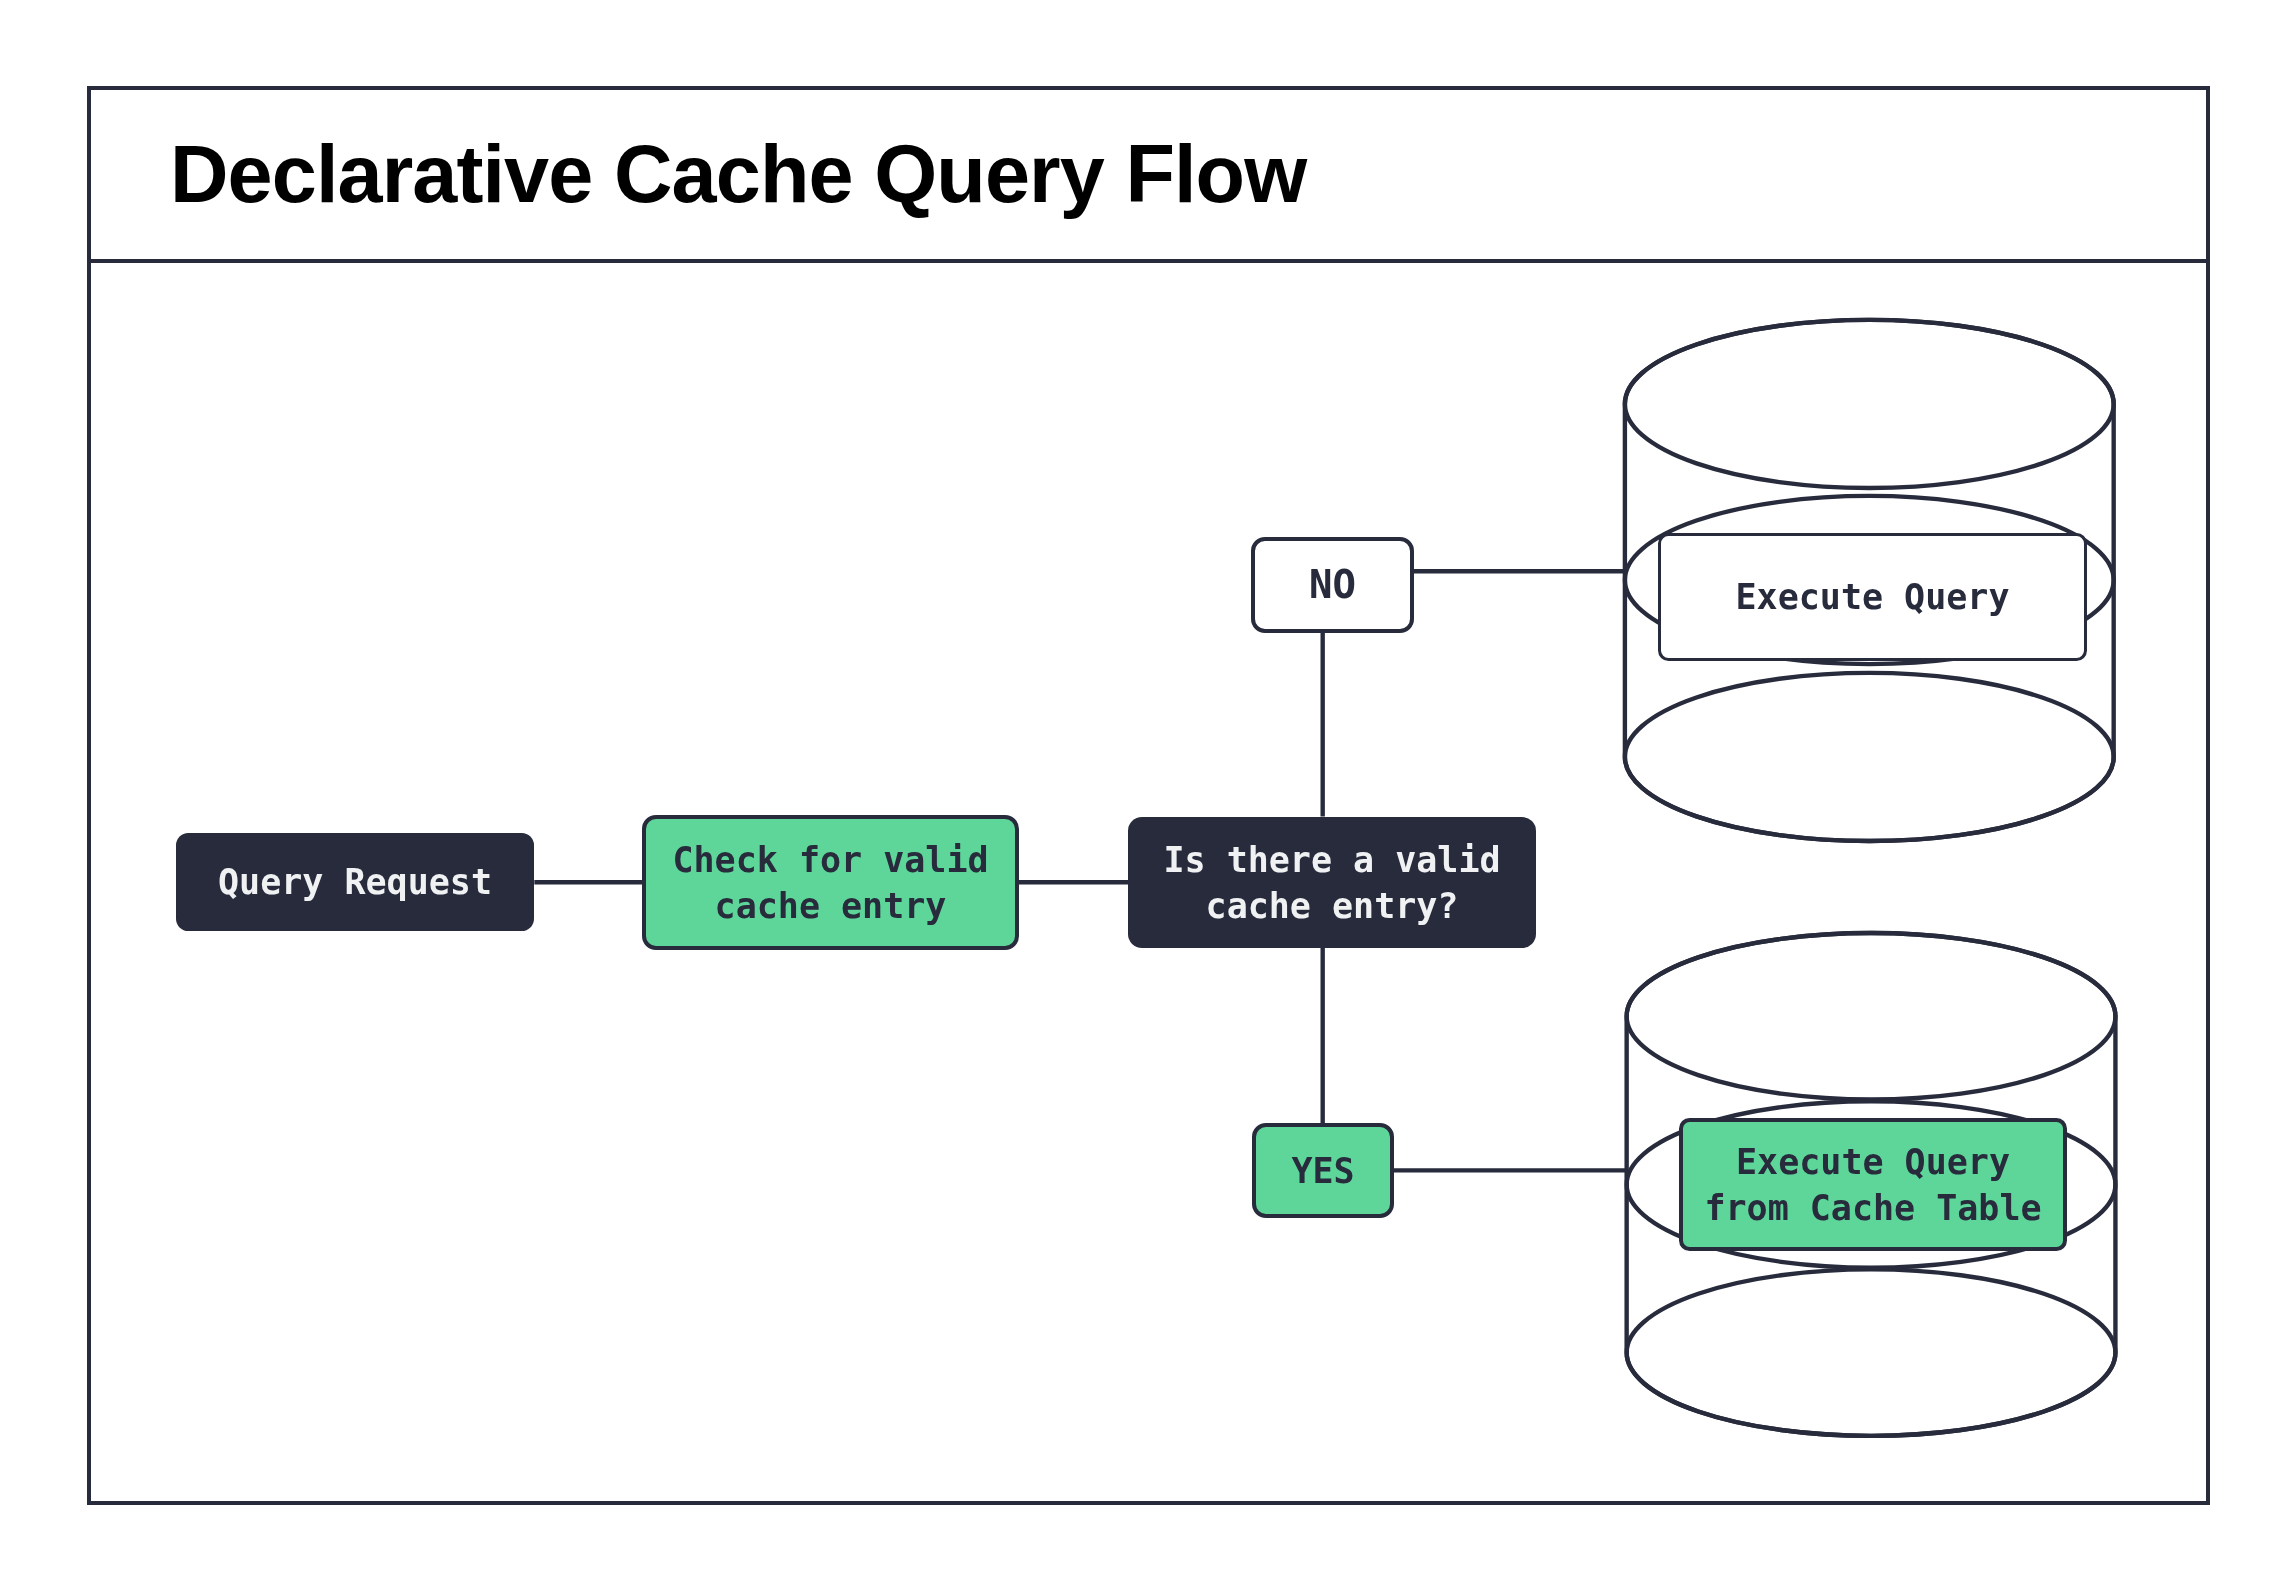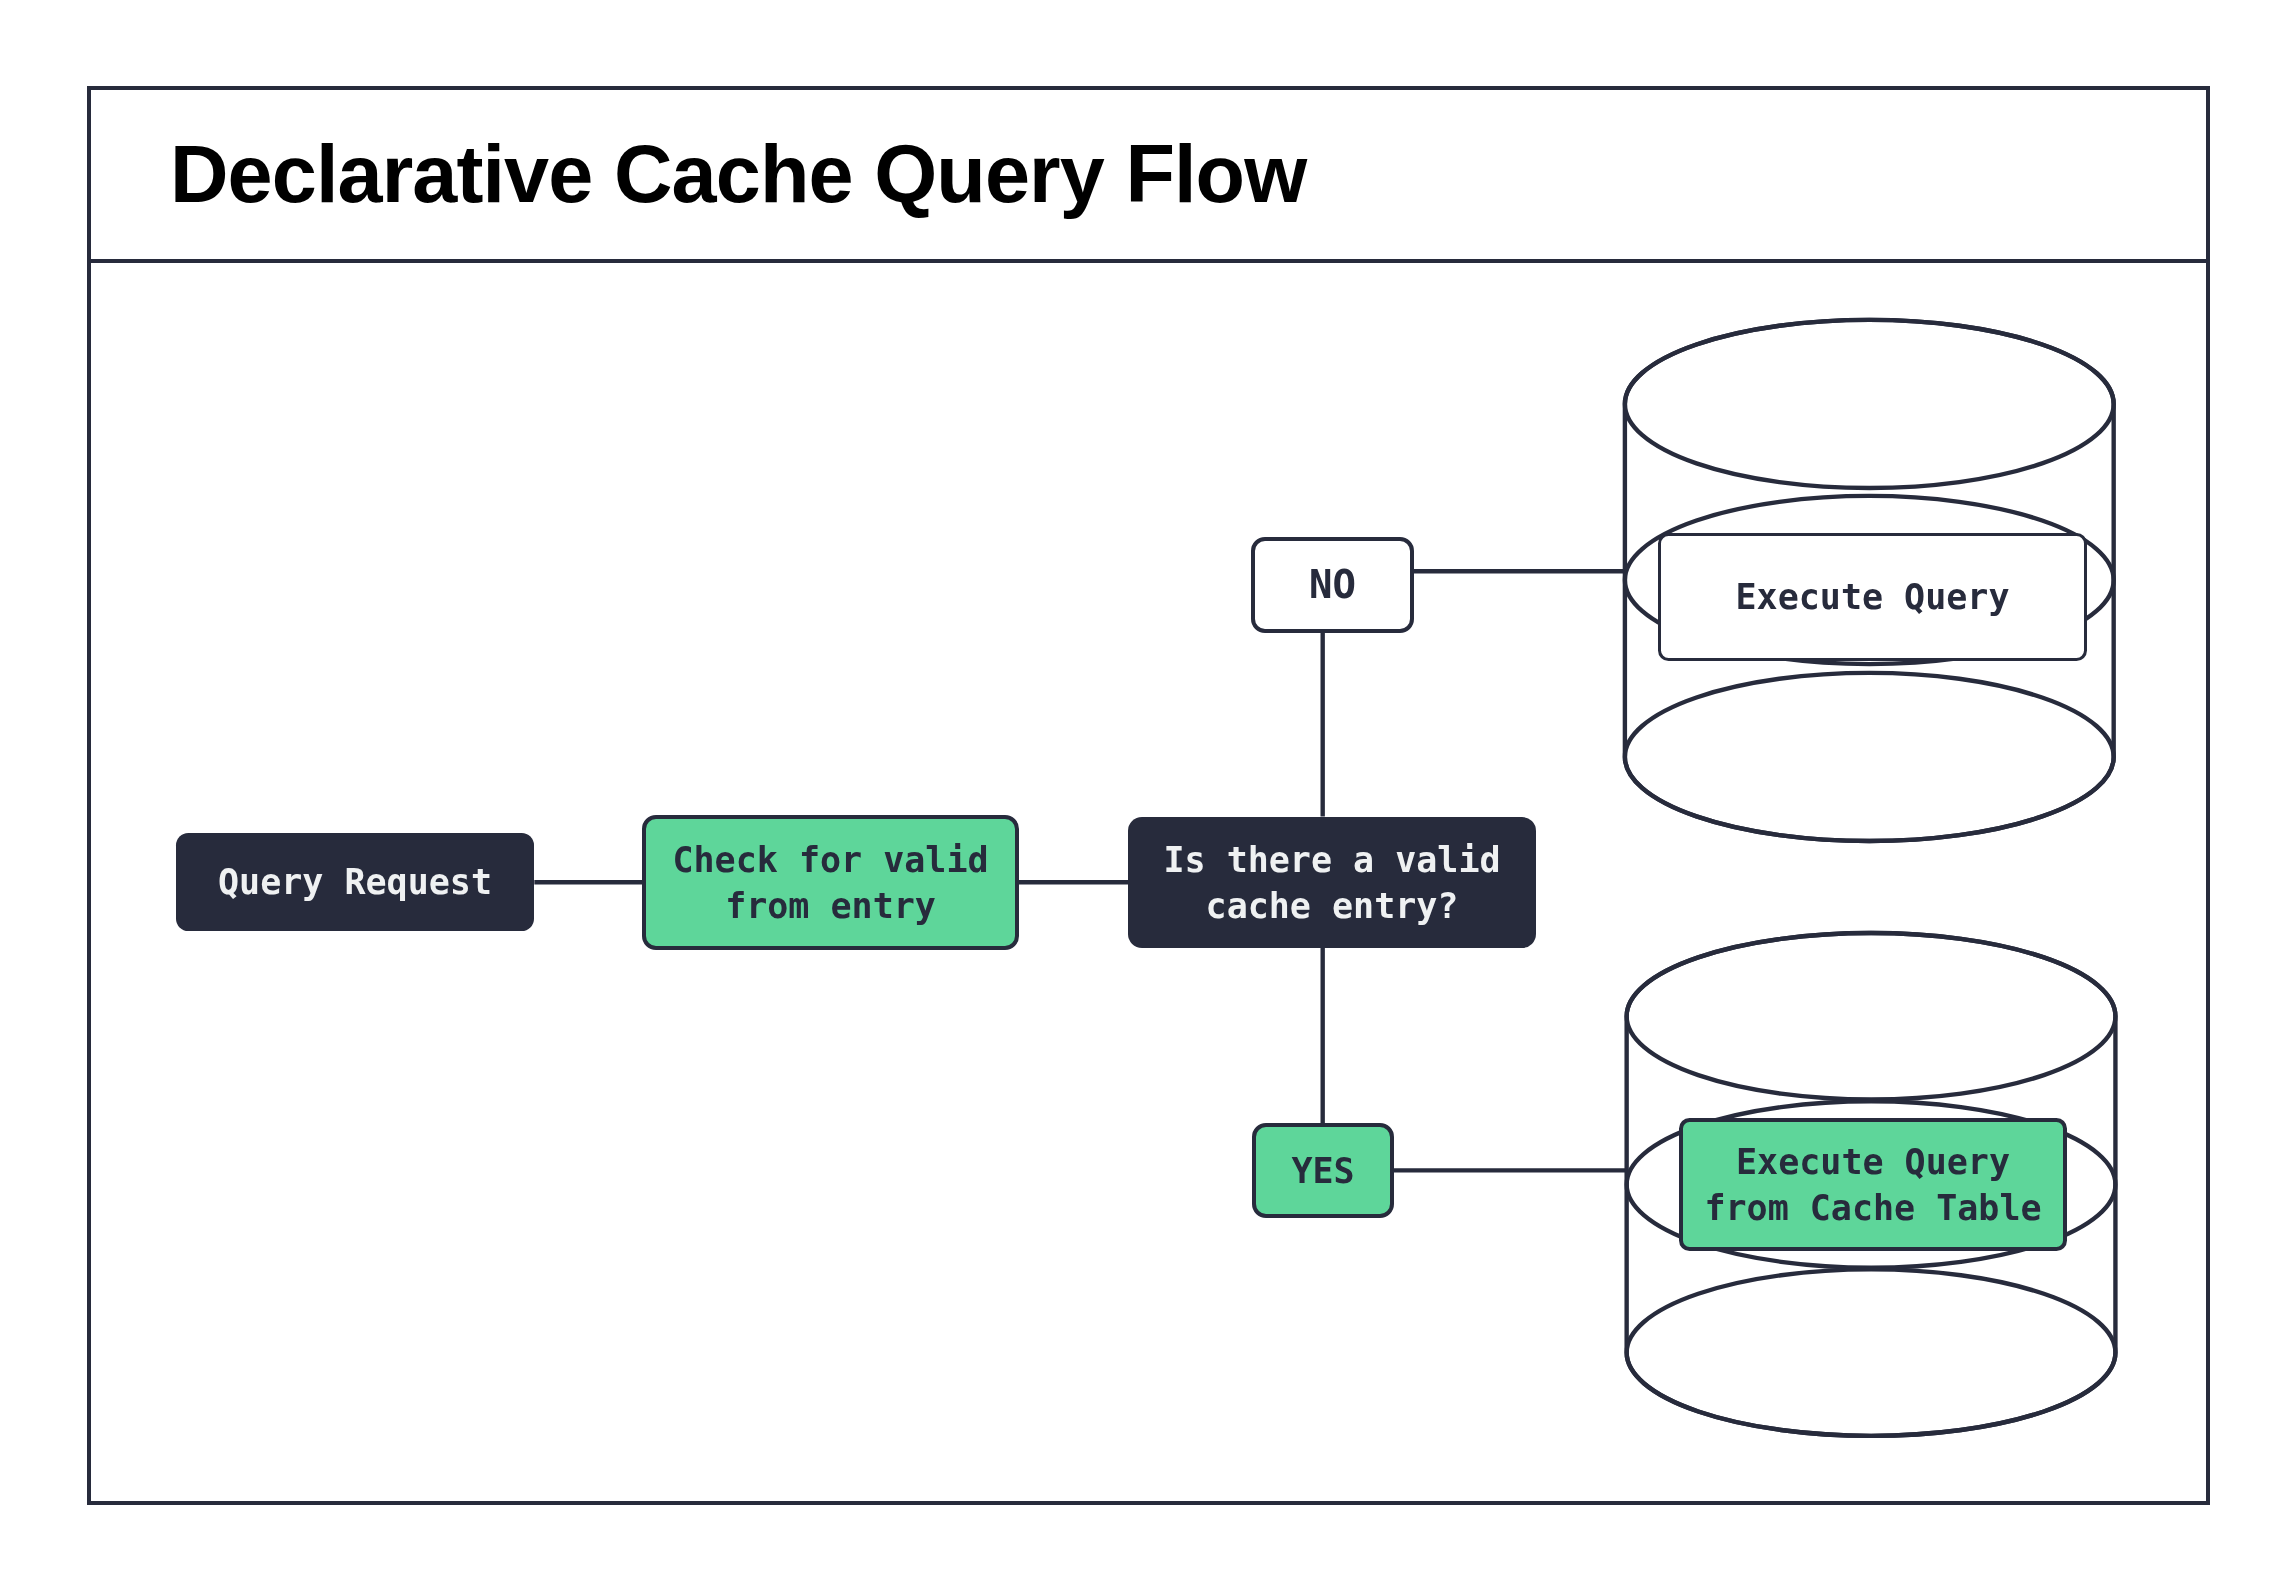--- a/index.html
+++ b/index.html
@@ -82,21 +82,21 @@
   <div class="header">
     <div class="title">Declarative Cache Query Flow</div>
   </div>
 
   <div class="node dark n-query">
     <span>Query Request</span>
   </div>
 
   <div class="node green n-check">
     <span>Check for valid</span>
-    <span>from entry</span>
+    <span>cache entry</span>
   </div>
 
   <div class="node dark n-decision">
     <span>Is there a valid</span>
     <span>cache entry?</span>
   </div>
 
   <div class="node white n-no">
     <span>NO</span>
   </div>

